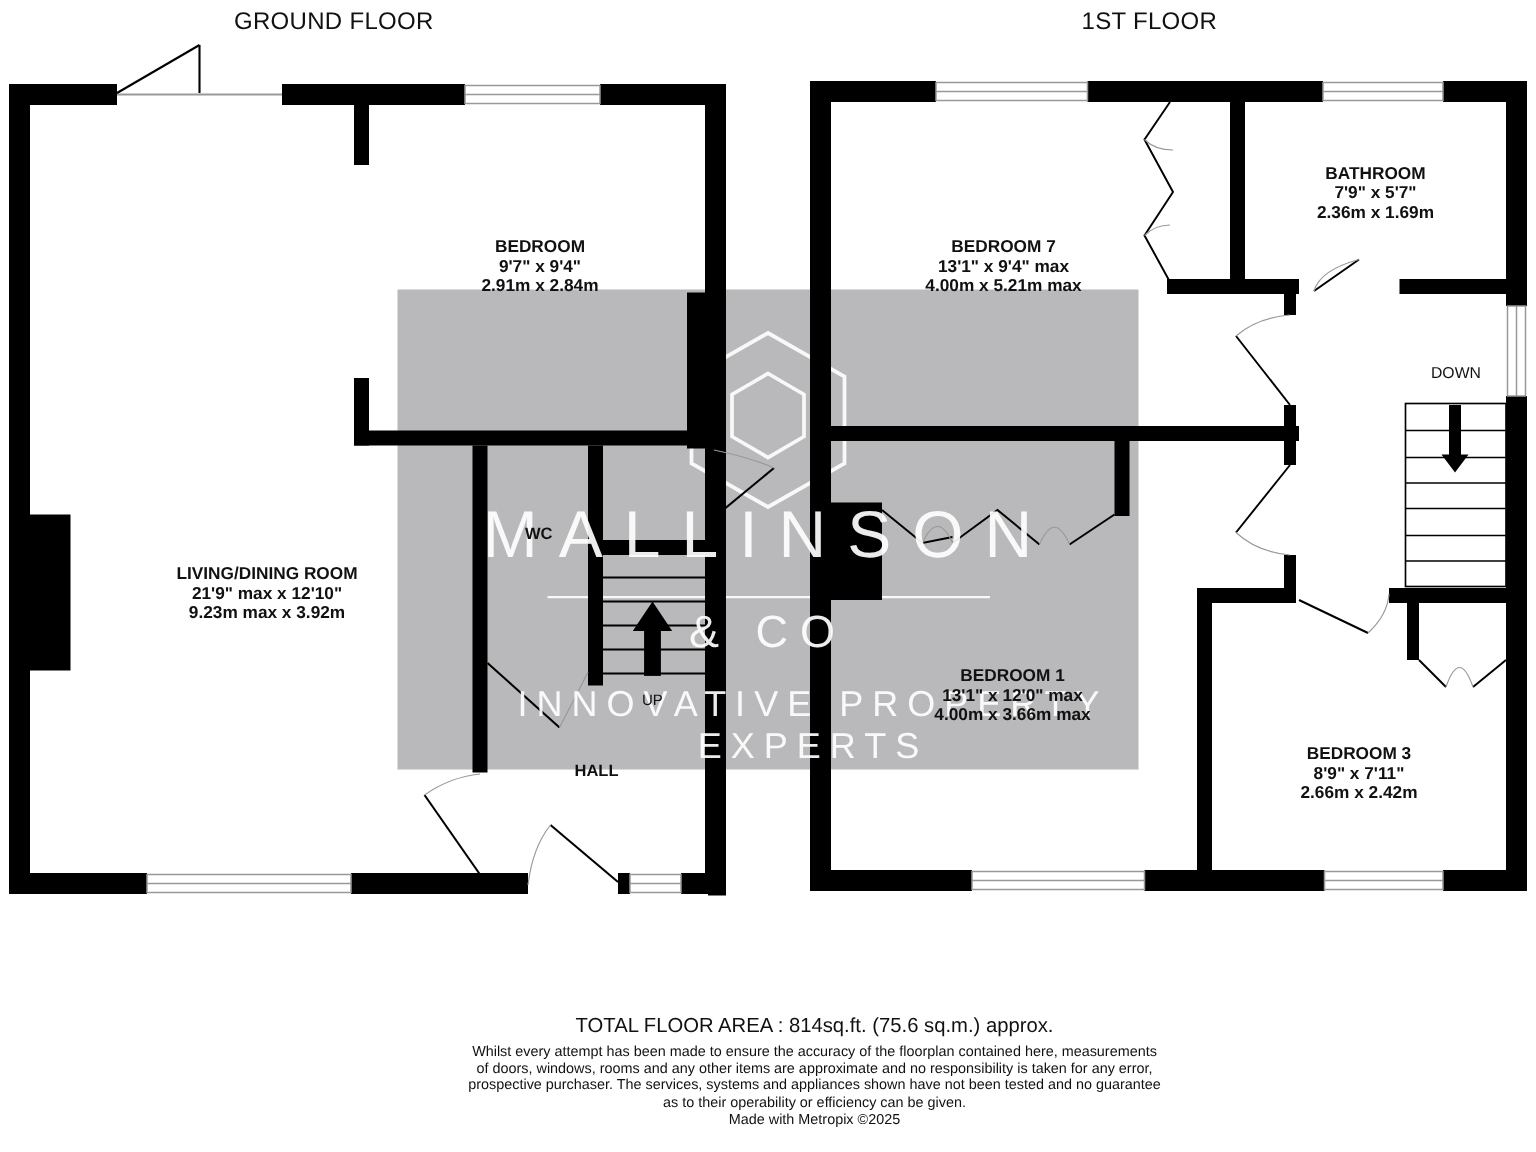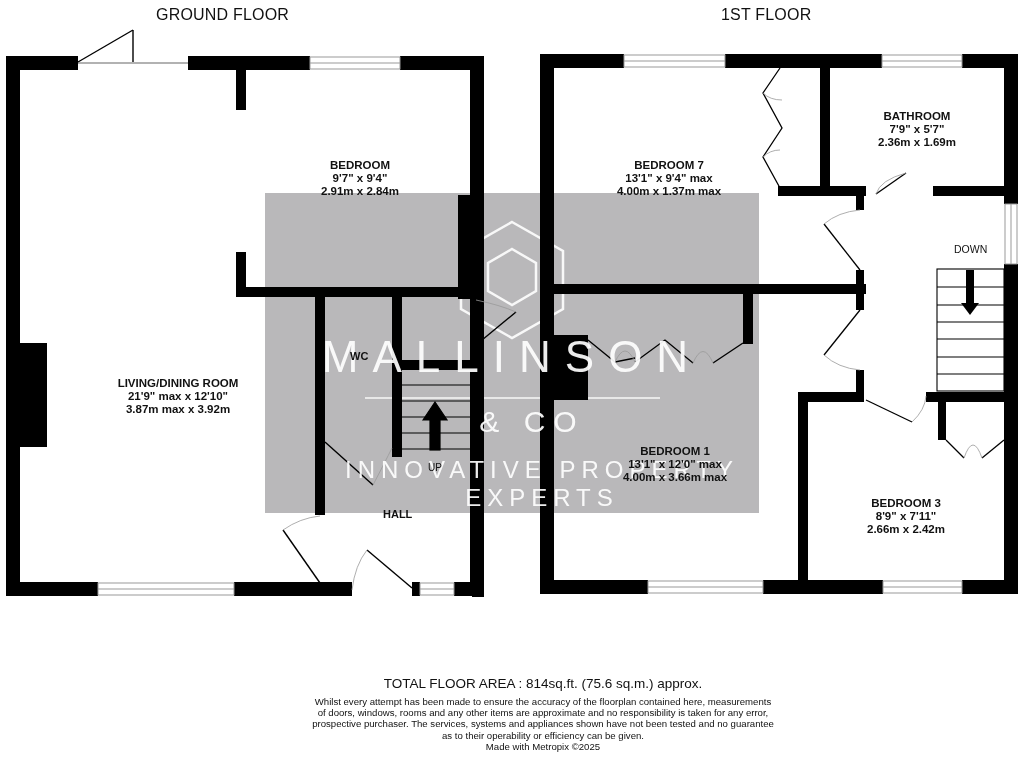--- a/index.html
+++ b/index.html
@@ -9,21 +9,21 @@
   .room-label { position:absolute; text-align:center; font-weight:bold; font-size:11.5px; line-height:13px; color:#111; white-space:nowrap; transform:translateX(-50%); }
   .room-label .nm { display:block; }
   .room-label .dim { display:block; }
   .small-label { position:absolute; font-size:11px; font-weight:bold; color:#111; white-space:nowrap; }
   .small-label.plain { font-weight:normal; }
   .footer { position:absolute; left:0; width:1024px; text-align:center;margin-left:31px; }
   .total-area { top:676px; font-size:13.5px; color:#111; }
   .disclaimer { top:696px; font-size:9.6px; line-height:11.2px; color:#111; }
   .disclaimer span { display:block; }
   .watermark-brand { position:absolute; left:266px; top:332px; width:492px; text-align:center; font-size:44px; letter-spacing:14px; color:#ffffff; opacity:0.92; font-weight:normal; }
-  .watermark-co { position:absolute; left:266px; top:405px; width:532px; text-align:center; font-size:30px; letter-spacing:8px; color:#ffffff; opacity:0.92; }
+  .watermark-co { position:absolute; left:266px; top:405px; width:492px; text-align:center; font-size:30px; letter-spacing:8px; color:#ffffff; opacity:0.92; }
   .watermark-tag { position:absolute; left:266px; top:456px; width:552px; text-align:center; font-size:24px; letter-spacing:6px; color:#ffffff; opacity:0.92; }
 </style>
 </head>
 <body>
 
 <svg class="plan-svg" viewBox="0 0 1024 768" xmlns="http://www.w3.org/2000/svg">
 
   <rect x="265" y="193" width="494" height="320" fill="#b9b8ba"></rect>
 
   <g fill="none" stroke="#ffffff" stroke-width="2.5" opacity="0.9">
@@ -174,30 +174,30 @@
 <div class="floor-title" style="left:721px;">1ST FLOOR</div>
 
 <div class="room-label" style="left:360px; top:159px;">
   <span class="nm">BEDROOM</span>
   <span class="dim">9'7"  x 9'4"</span>
   <span class="dim">2.91m  x 2.84m</span>
 </div>
 <div class="room-label" style="left:178px; top:377px;">
   <span class="nm">LIVING/DINING ROOM</span>
   <span class="dim">21'9" max x 12'10"</span>
-  <span class="dim">3.87m max x 3.92m</span>
+  <span class="dim">9.23m max x 3.92m</span>
 </div>
 <div class="small-label" style="left:350px; top:350px;">WC</div>
 <div class="small-label" style="left:383px; top:508px;">HALL</div>
 <div class="small-label plain" style="left:428px; top:462px; font-size:10px;">UP</div>
 
 <div class="room-label" style="left:669px; top:159px;">
   <span class="nm">BEDROOM 7</span>
   <span class="dim">13'1"  x 9'4" max</span>
-  <span class="dim">4.00m  x 1.37m max</span>
+  <span class="dim">4.00m  x 5.21m max</span>
 </div>
 <div class="room-label" style="left:917px; top:110px;">
   <span class="nm">BATHROOM</span>
   <span class="dim">7'9"  x 5'7"</span>
   <span class="dim">2.36m  x 1.69m</span>
 </div>
 <div class="room-label" style="left:675px; top:445px;">
   <span class="nm">BEDROOM 1</span>
   <span class="dim">13'1"  x 12'0" max</span>
   <span class="dim">4.00m  x 3.66m max</span>

